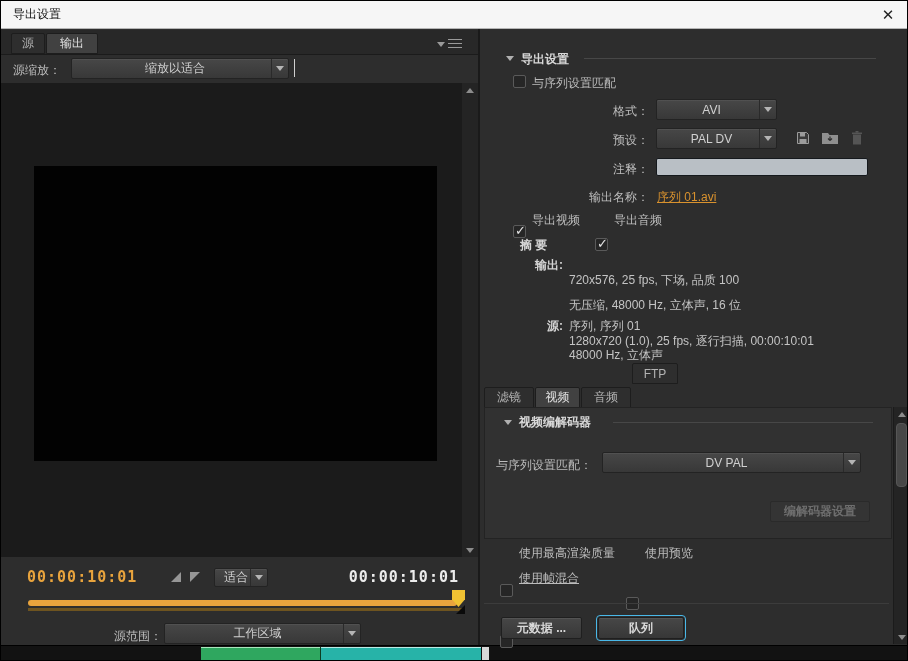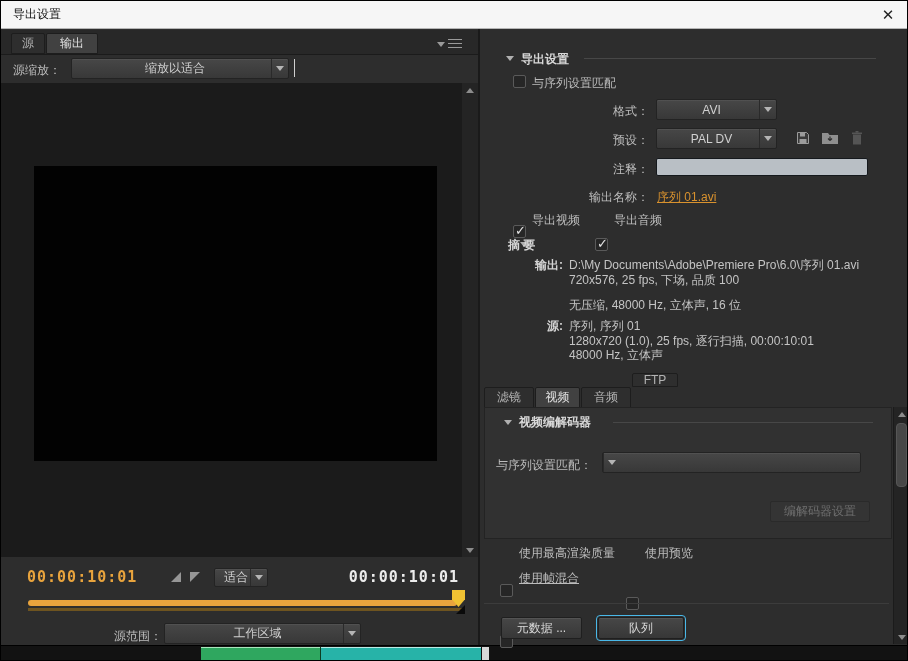--- a/index.html
+++ b/index.html
@@ -28,21 +28,21 @@
     align-items:center;justify-content:center;box-sizing:border-box;border-radius:2px 2px 0 0;}
   .tab.active{background:#414141;color:#e2e2e2;}
   .tri{display:inline-block;width:0;height:0;border-left:4px solid transparent;
     border-right:4px solid transparent;border-top:5px solid #b0b0b0;}
   .hline{background:#474747;height:1px;}
   .sechead{font-size:12px;font-weight:bold;color:#d8d8d8;white-space:nowrap;}
   .sumlabel{font-size:12px;font-weight:bold;color:#d4d4d4;text-align:right;white-space:nowrap;}
   .sumtext{font-size:12px;color:#c4c4c4;white-space:nowrap;}
   .btn{background:linear-gradient(#474747,#373737);border:1px solid #1f1f1f;border-radius:2px;
     color:#dadada;font-size:12px;display:flex;align-items:center;justify-content:center;
-    box-sizing:border-box;box-shadow:inset 0 1px 0 rgba(255,255,255,.07);}
+    box-sizing:border-box;box-shadow:inset 0 1px 0 rgba(255,255,255,.07);font-weight:bold;}
   .btn.disabled{color:#6e6e6e;background:#343434;border-color:#2a2a2a;box-shadow:none;}
   .btn.focused{outline:1px solid #49b8e8;outline-offset:1px;}
   .scrolltrack{background:#242424;border-left:1px solid #1b1b1b;box-sizing:border-box;}
   .scrollarrow{width:100%;height:12px;display:flex;align-items:center;justify-content:center;}
   .scrollarrow::after{content:"";border-left:4px solid transparent;border-right:4px solid transparent;}
   .scrollarrow.up::after{border-bottom:5px solid #8c8c8c;}
   .scrollarrow.down::after{border-top:5px solid #8c8c8c;}
   .scrollthumb{background:#474747;border:1px solid #565656;border-radius:4px;box-sizing:border-box;}
   .tc{font-weight:bold;font-size:15px;letter-spacing:1px;white-space:nowrap;
     font-family:"DejaVu Sans Mono","Liberation Mono",monospace;}
@@ -156,49 +156,49 @@
 
   <div class="abs label" style="left:548px;top:188px;width:100px;text-align:right;">输出名称：</div>
   <div class="abs" style="left:656px;top:188px;font-size:12px;color:#d9922e;text-decoration:underline;white-space:nowrap;">序列 01.avi</div>
 
   <div class="abs checkbox checked" style="left:512px;top:211px;"></div>
   <div class="abs label" style="left:531px;top:211px;">导出视频</div>
   <div class="abs checkbox checked" style="left:594px;top:211px;"></div>
   <div class="abs label" style="left:613px;top:211px;">导出音频</div>
 
   <span class="abs tri" style="left:519px;top:241px;"></span>
-  <div class="abs sechead" style="left:507px;top:236px;">摘 要</div>
+  <div class="abs sechead" style="left:519px;top:236px;">摘 要</div>
   <div class="abs sumlabel" style="left:500px;top:256px;width:62px;">输出:</div>
-  <div class="abs sumtext" style="left:568px;top:256px;">D:\My Documents\Adobe\Premiere Pro\6.0\序列 01.avi</div>
   <div class="abs sumtext" style="left:568px;top:271px;text-align:center;">720x576, 25 fps, 下场, 品质 100</div>
   <div class="abs sumtext" style="left:568px;top:296px;">无压缩, 48000 Hz, 立体声, 16 位</div>
   <div class="abs sumlabel" style="left:500px;top:317px;width:62px;">源:</div>
   <div class="abs sumtext" style="left:568px;top:317px;">序列, 序列 01</div>
   <div class="abs sumtext" style="left:568px;top:332px;">1280x720 (1.0), 25 fps, 逐行扫描, 00:00:10:01</div>
   <div class="abs sumtext" style="left:568px;top:346px;">48000 Hz, 立体声</div>
 
   <div class="abs tab" style="left:483px;top:386px;width:50px;height:21px;">
     <span>滤镜</span>
   </div>
   <div class="abs tab active" style="left:534px;top:386px;width:45px;height:21px;">
     <span>视频</span>
   </div>
   <div class="abs tab" style="left:580px;top:386px;width:50px;height:21px;">
     <span>音频</span>
   </div>
-  <div class="abs tab" style="left:631px;top:372px;width:46px;height:14px;">
+  <div class="abs tab" style="left:631px;top:362px;width:46px;height:21px;">
     <span>FTP</span>
   </div>
 
   <div class="abs" style="left:483px;top:406px;width:408px;height:132px;background:#313131;border:1px solid #232323;box-sizing:border-box;"></div>
   <span class="abs tri" style="left:503px;top:419px;"></span>
   <div class="abs sechead" style="left:518px;top:413px;">视频编解码器</div>
   <div class="abs hline" style="left:612px;top:421px;width:260px;"></div>
   <div class="abs label" style="left:495px;top:456px;">与序列设置匹配：</div>
   <div class="abs dropdown" style="left:601px;top:451px;width:259px;height:21px;">
+    <span class="val">DV PAL</span>
     <span class="arr"></span>
   </div>
   <div class="abs btn disabled" style="left:769px;top:500px;width:100px;height:21px;">编解码器设置</div>
 
   <div class="abs scrolltrack" style="left:892px;top:406px;width:16px;height:237px;">
     <div class="scrollarrow up" style="position:absolute;top:1px;left:0;"></div>
     <div class="scrollthumb" style="position:absolute;top:16px;left:2px;width:11px;height:64px;"></div>
     <div class="scrollarrow down" style="position:absolute;bottom:1px;left:0;"></div>
   </div>
 

